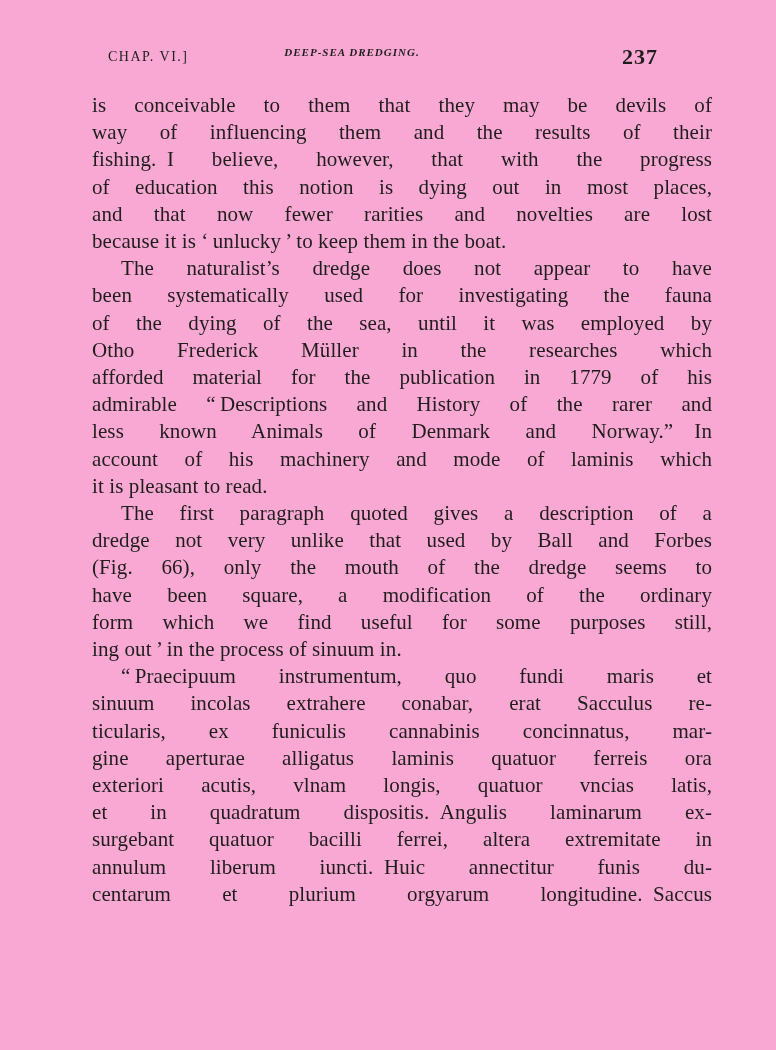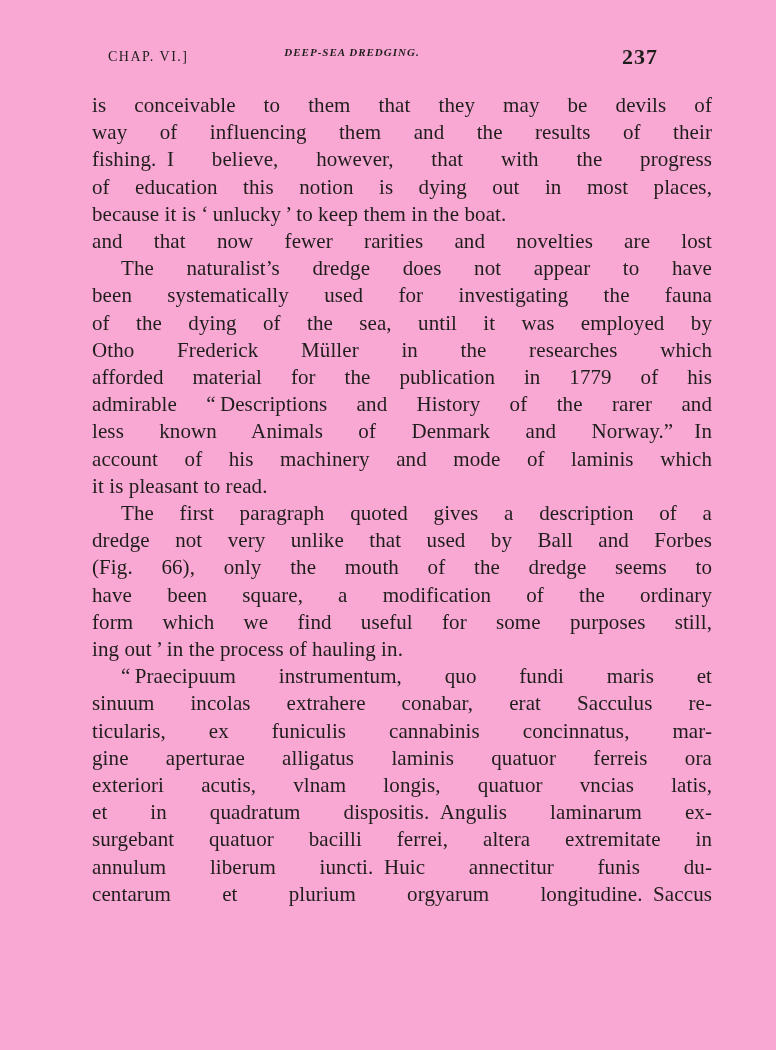--- a/index.html
+++ b/index.html
@@ -85,41 +85,41 @@
     <span class="head-title">DEEP-SEA DREDGING.</span>
     <span class="page-number">237</span>
   </div>
 
   <div class="text-block">
       <div class="par">
         <div class="line"><span>is conceivable to them that they may be devils of</span></div>
         <div class="line"><span>way of influencing them and the results of their</span></div>
         <div class="line"><span>fishing. I believe, however, that with the progress</span></div>
         <div class="line"><span>of education this notion is dying out in most places,</span></div>
+        <div class="line"><span>and that now fewer rarities and novelties are lost</span></div>
         <div class="line end"><span>because it is ‘ unlucky ’ to keep them in the boat.</span></div>
-        <div class="line"><span>and that now fewer rarities and novelties are lost</span></div>
       </div>
       <div class="par indent">
         <div class="line"><span>The naturalist’s dredge does not appear to have</span></div>
         <div class="line"><span>been systematically used for investigating the fauna</span></div>
         <div class="line"><span>of the dying of the sea, until it was employed by</span></div>
         <div class="line"><span>Otho Frederick Müller in the researches which</span></div>
         <div class="line"><span>afforded material for the publication in 1779 of his</span></div>
         <div class="line"><span>admirable “ Descriptions and History of the rarer and</span></div>
         <div class="line"><span>less known Animals of Denmark and Norway.” In</span></div>
         <div class="line"><span>account of his machinery and mode of laminis which</span></div>
         <div class="line end"><span>it is pleasant to read.</span></div>
       </div>
       <div class="par indent">
         <div class="line"><span>The first paragraph quoted gives a description of a</span></div>
         <div class="line"><span>dredge not very unlike that used by Ball and Forbes</span></div>
         <div class="line"><span>(Fig. 66), only the mouth of the dredge seems to</span></div>
         <div class="line"><span>have been square, a modification of the ordinary</span></div>
         <div class="line"><span>form which we find useful for some purposes still,</span></div>
-        <div class="line end"><span>ing out ’ in the process of hauling in.</span></div>
+        <div class="line end"><span>ing out ’ in the process of sinuum in.</span></div>
       </div>
       <div class="par indent">
         <div class="line"><span>“ Praecipuum instrumentum, quo fundi maris et</span></div>
         <div class="line"><span>sinuum incolas extrahere conabar, erat </span><span class="it">Sacculus</span><span> re-</span></div>
         <div class="line"><span>ticularis, ex funiculis cannabinis concinnatus, mar-</span></div>
         <div class="line"><span>gine aperturae alligatus laminis quatuor ferreis ora</span></div>
         <div class="line"><span>exteriori acutis, vlnam longis, quatuor vncias latis,</span></div>
         <div class="line"><span>et in quadratum dispositis. Angulis laminarum ex-</span></div>
         <div class="line"><span>surgebant quatuor bacilli ferrei, altera extremitate in</span></div>
         <div class="line"><span>annulum liberum iuncti. Huic annectitur funis du-</span></div>

